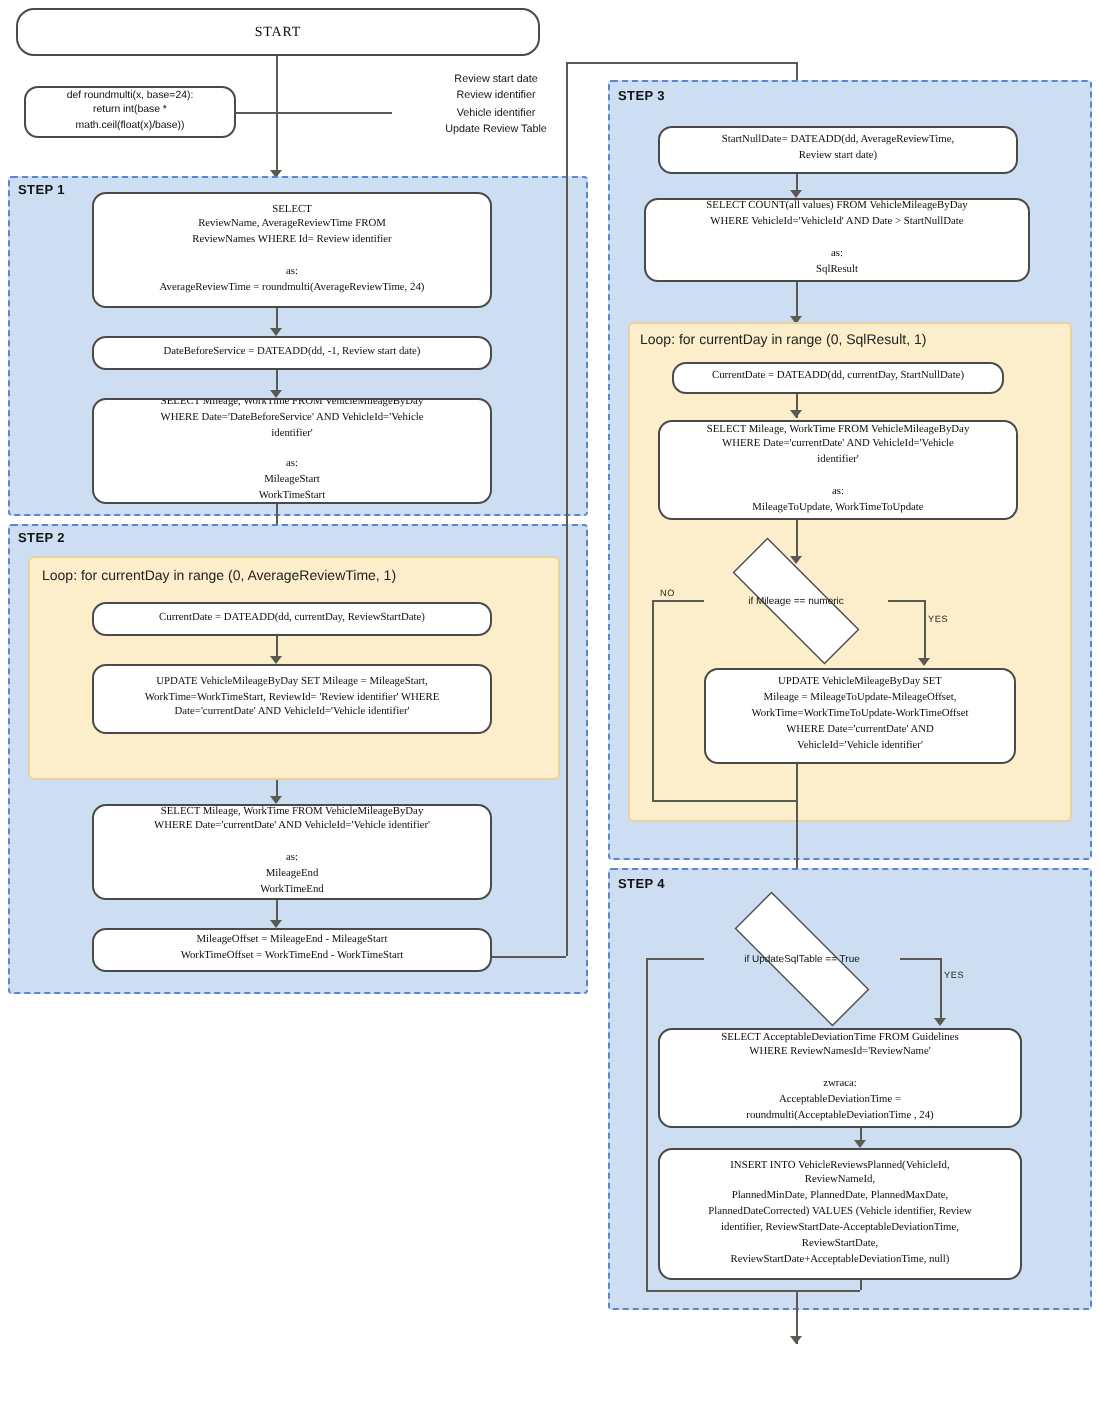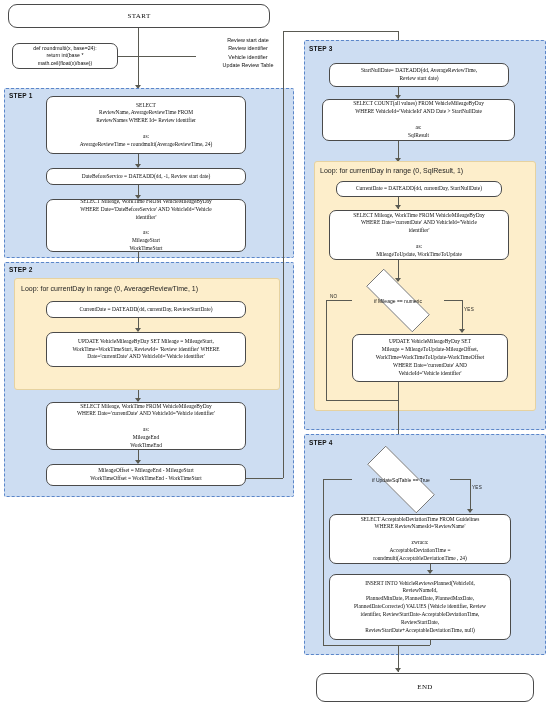--- a/index.html
+++ b/index.html
@@ -326,17 +326,14 @@
 ReviewStartDate,
 ReviewStartDate+AcceptableDeviationTime, null)</span>
   </div>
 
   <div class="ln v" style="left:430px;top:640px;height:5px;"></div>
   <div class="ln h" style="left:398px;top:645px;width:32px;"></div>
 
   <div class="ln v" style="left:398px;top:645px;height:27px;"></div>
   <div class="arrow" style="left:395px;top:668px;"></div>
 
-  <div class="node terminal" style="left:316px;top:673px;width:218px;height:29px;">
-    <span class="txt">END</span>
-  </div>
 
 </div>
 
 </body></html>

